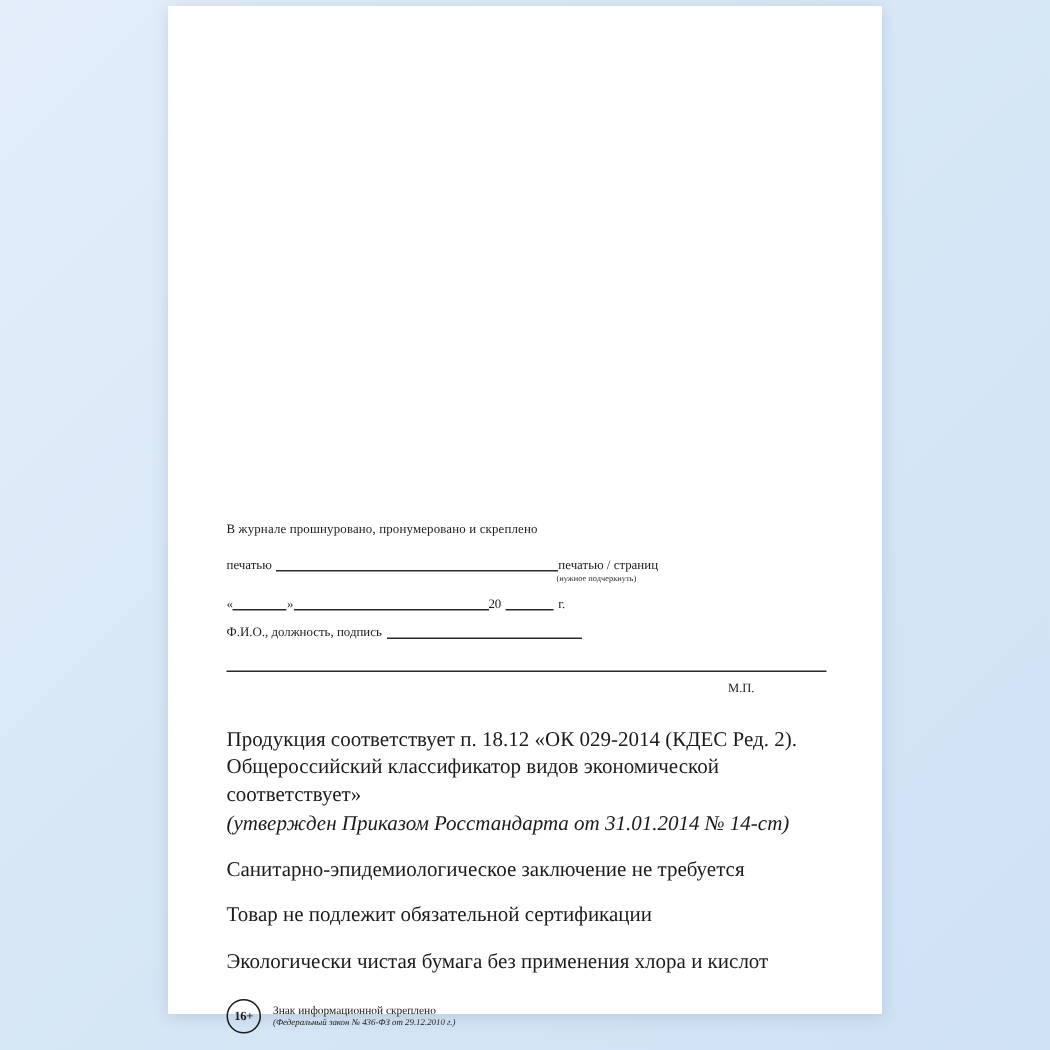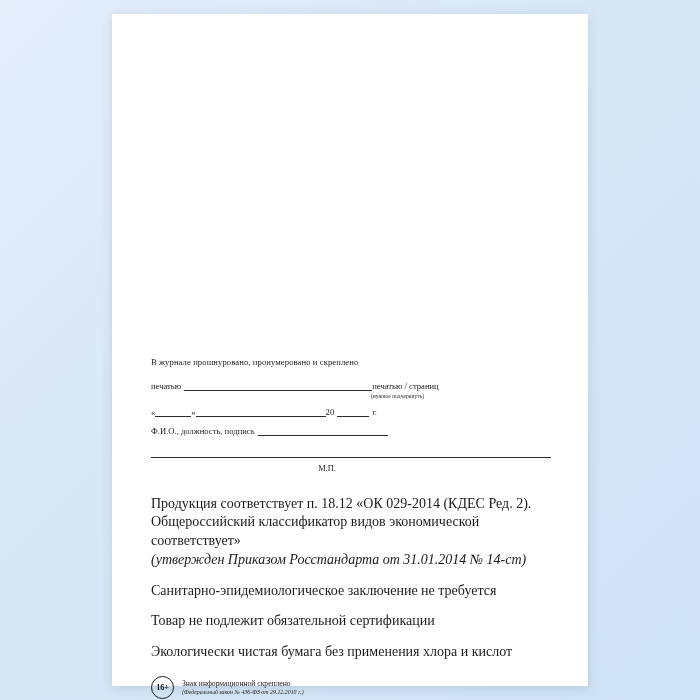--- a/index.html
+++ b/index.html
@@ -20,21 +20,21 @@
   }
   
   #backdrop {
     position: absolute;
     inset: 0;
     background: linear-gradient(135deg, #e4eefb 0%, #d7e7f6 45%, #cfe2f4 100%);
   }
   #page {
     position: absolute;
     left: 112px;
-    top: 14px;
+    top: 4px;
     width: 476px;
     height: 672px;
     background: #ffffff;
     box-shadow: 0 2px 10px rgba(60, 90, 130, 0.18);
   }
   #content {
     position: absolute;
     left: 39px;
     top: 343px;
     width: 400px;
@@ -79,21 +79,21 @@
     margin-top: 9px;
   }
   .long-rule {
     border-bottom: 0.8px solid #2a2a2a;
     height: 10px;
     width: 100%;
     margin-top: 11px;
   }
   .mp {
     font-size: 8.4px;
-    text-align: center;
+    text-align: right;
     margin-top: 6px;
     padding-right: 48px;
   }
   .legal {
     margin-top: 22px;
   }
   .legal p {
     margin: 0;
     font-size: 14px;
     line-height: 1.34;

